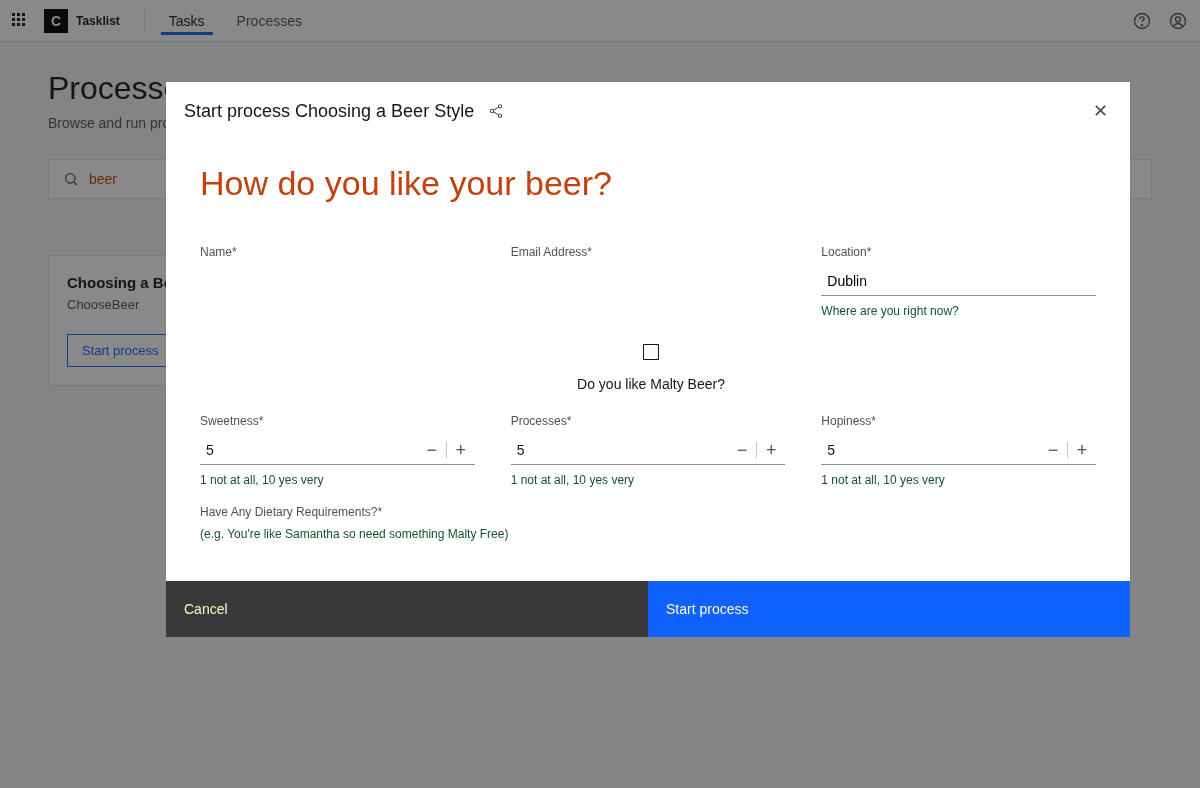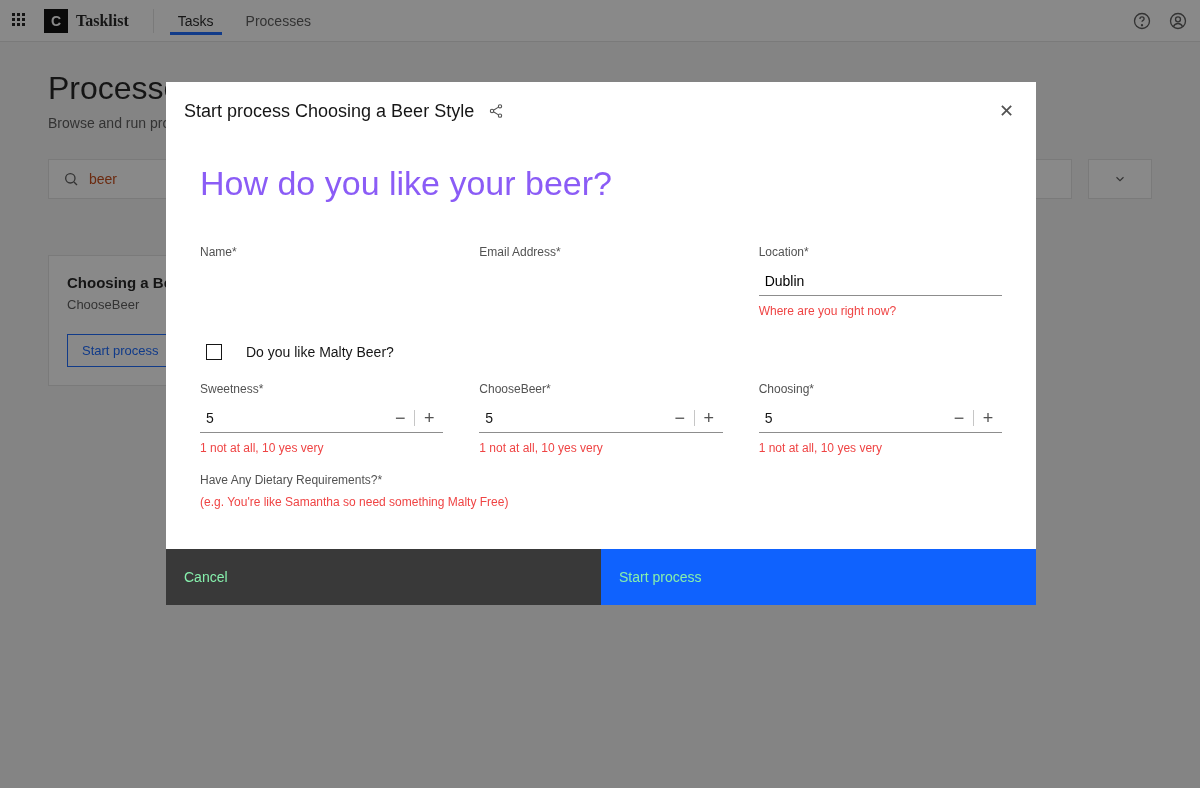--- a/index.html
+++ b/index.html
@@ -16,21 +16,21 @@
   height: 42px;
   background: #fff;
   border-bottom: 1px solid #e0e0e0;
   display: flex;
   align-items: center;
   padding: 0 12px;
 }
 .apps-icon { width:16px; height:16px; display:grid; grid-template-columns:repeat(3,3px); grid-template-rows:repeat(3,3px); gap:2px; margin-right:16px; cursor:pointer;}
 .apps-icon span{background:#161616;}
 .logo { width:24px; height:24px; background:#000; color:#fff; font-weight:bold; font-size:14px; display:flex; align-items:center; justify-content:center; margin-right:8px;}
-.app-name{font-weight:600; font-size:16px; margin-right:24px;font-family:Liberation Serif, serif;}
+.app-name{font-weight:600; font-size:12px; margin-right:24px;}
 .vdiv{width:1px; height:24px; background:#e0e0e0; margin:0 8px 0 0;}
 .nav-tab{padding:0 16px; height:26px; display:flex; align-items:center; font-size:14px; color:#525252; cursor:pointer; position:relative;}
 .nav-tab.active{color:#161616;}
 .nav-tab.active::after{content:""; position:absolute; bottom:-1px; left:8px; right:8px; height:3px; background:#0f62fe;}
 .topbar-right{margin-left:auto; display:flex; gap:16px; align-items:center;}
 .icon-btn{width:20px; height:20px; cursor:pointer; color:#525252;}
 .page{padding:28px 48px;}
 .page-title{font-size:32px; font-weight:400; margin-bottom:8px;}
 .page-sub{font-size:14px; color:#525252; margin-bottom:28px;}
 .search-row{display:flex; gap:16px;}
@@ -38,41 +38,41 @@
 .search-box svg{margin-right:10px;}
 .search-val{font-size:14px; color:#c2410c;}
 .sort-box{width:64px; height:40px; background:#fff; border:1px solid #e0e0e0; display:flex; align-items:center; justify-content:center; cursor:pointer;}
 .card{margin-top:56px; width:260px; border:1px solid #e0e0e0; background:#fff; padding:18px;}
 .card-title{font-size:15px; font-weight:600; margin-bottom:6px;}
 .card-sub{font-size:13px; color:#525252; margin-bottom:22px;}
 .card-btn{border:1px solid #0f62fe; color:#0f62fe; padding:8px 14px; background:transparent; font-size:13px; cursor:pointer;}
 
 
 .overlay{position:absolute; inset:0; background:rgba(20,20,20,0.5);}
-.modal{position:absolute; top:82px; left:166px; width:870px; background:#fff; display:flex; flex-direction:column;}
+.modal{position:absolute; top:82px; left:166px; width:964px; background:#fff; display:flex; flex-direction:column;}
 .modal-header{display:flex; align-items:center; padding:14px 18px 0 18px;}
 .modal-title{font-size:18px; font-weight:400;}
 .share-icon{margin-left:14px; cursor:pointer; color:#525252;}
 .close-icon{margin-left:auto; cursor:pointer; color:#525252; font-size:18px; padding:4px;}
 .modal-body{padding:10px 34px 40px 34px;}
-.form-heading{font-size:34px; font-weight:300; margin:28px 0 42px 0; color:#8b5cf6;}
+.form-heading{font-size:34px; font-weight:300; margin:28px 0 42px 0; color:#c2410c;}
 .row3{display:grid; grid-template-columns:repeat(3,1fr); column-gap:36px; margin-bottom:18px;}
 .field label{font-size:12px; color:#525252; display:block; margin-bottom:8px;}
 .text-input{width:100%; border:none; border-bottom:1px solid #8d8d8d; background:#fff; padding:6px 0 6px 6px; font-size:14px; outline:none;}
-.helper{font-size:12px; color:#ef4444; margin-top:8px;}
-.checkbox-row{display:flex; align-items:center; gap:24px; margin:26px 0 22px 6px;}
+.helper{font-size:12px; color:#14532d; margin-top:8px;}
+.checkbox-row{display:flex; align-items:center; gap:16px; margin:26px 0 22px 6px;flex-direction:column;}
 .checkbox{width:16px; height:16px; border:1px solid #161616; cursor:pointer;}
 .checkbox-label{font-size:14px;}
 .stepper{display:flex; align-items:center; border-bottom:1px solid #8d8d8d;}
 .stepper-val{flex:1; font-size:14px; padding:6px 0 6px 6px;}
 .step-btn{width:28px; text-align:center; font-size:18px; color:#525252; cursor:pointer; user-select:none;}
 .step-div{width:1px; height:16px; background:#c6c6c6;}
 .textarea{width:100%; border:none; border-bottom:1px solid #8d8d8d; resize:none; font-size:14px; padding:6px 0 6px 6px; font-family:inherit; outline:none; height:58px;}
 .modal-footer{display:flex; height:56px;}
-.footer-btn{flex:1; display:flex; align-items:center; padding:4px 18px; font-size:14px; cursor:pointer; color:#86efac;}
+.footer-btn{flex:1; display:flex; align-items:center; padding:4px 18px; font-size:14px; cursor:pointer; color:#fef9c3;}
 .footer-cancel{background:#393939;}
 .footer-start{background:#0f62fe;}
 </style>
 </head>
 <body>
 
 <div class="topbar">
   <div class="apps-icon">
     <span></span>
       <span></span>
@@ -169,31 +169,31 @@
         <label>Sweetness*</label>
         <div class="stepper">
           <div class="stepper-val">5</div>
           <div class="step-btn">−</div>
           <div class="step-div"></div>
           <div class="step-btn">+</div>
         </div>
         <div class="helper">1 not at all, 10 yes very</div>
       </div>
       <div class="field">
-        <label>ChooseBeer*</label>
+        <label>Processes*</label>
         <div class="stepper">
           <div class="stepper-val">5</div>
           <div class="step-btn">−</div>
           <div class="step-div"></div>
           <div class="step-btn">+</div>
         </div>
         <div class="helper">1 not at all, 10 yes very</div>
       </div>
       <div class="field">
-        <label>Choosing*</label>
+        <label>Hopiness*</label>
         <div class="stepper">
           <div class="stepper-val">5</div>
           <div class="step-btn">−</div>
           <div class="step-div"></div>
           <div class="step-btn">+</div>
         </div>
         <div class="helper">1 not at all, 10 yes very</div>
       </div>
     </div>
 

